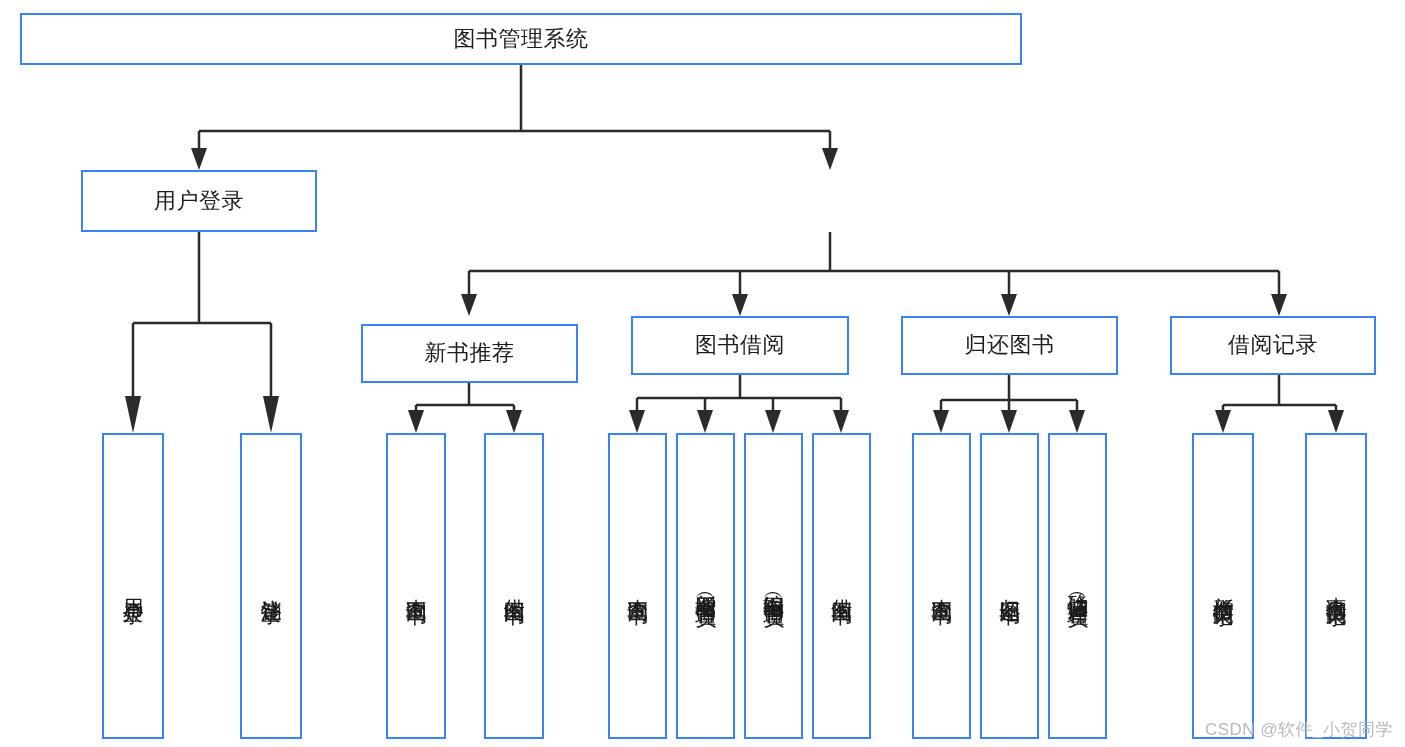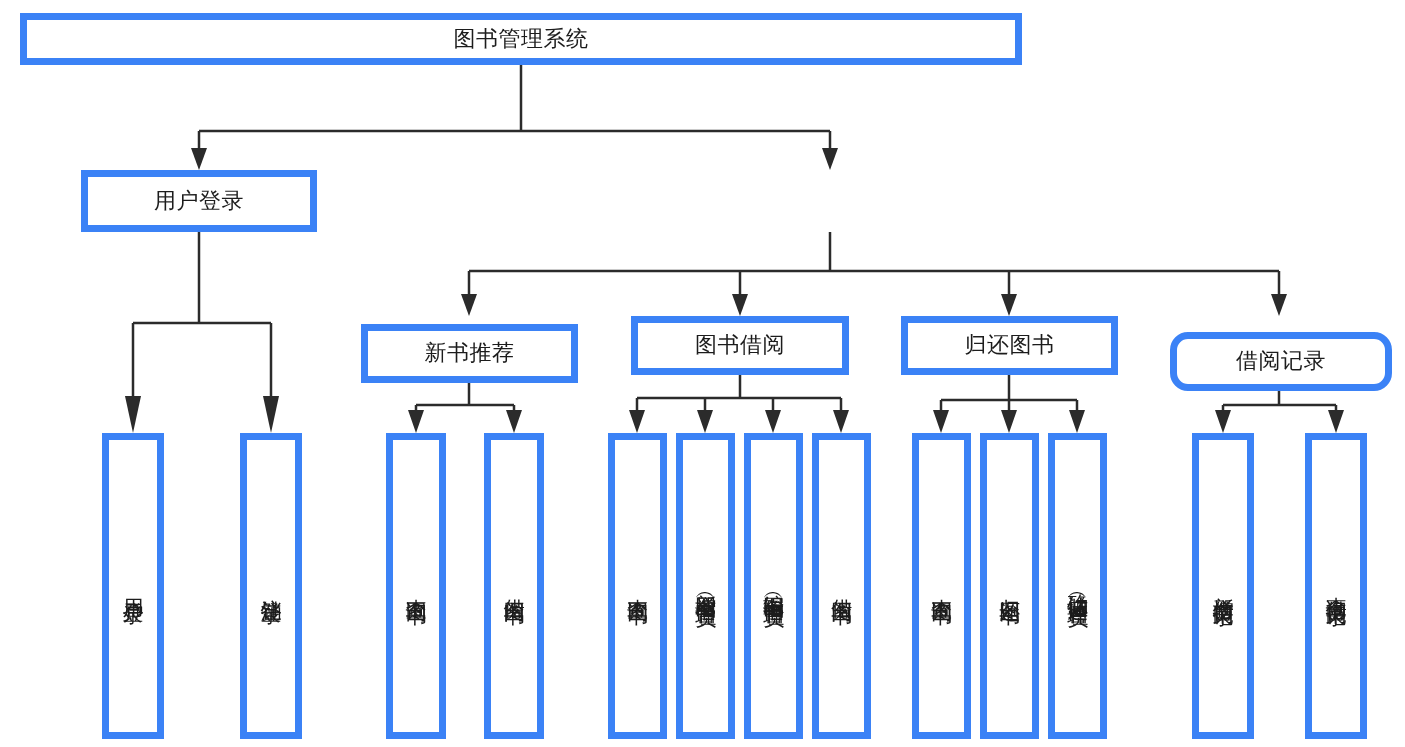--- a/index.html
+++ b/index.html
@@ -13,21 +13,21 @@
     width:1405px;
     height:747px;
     background:#ffffff;
     overflow:hidden;
   }
   
   .node{
     position:absolute;
     box-sizing:border-box;
     background:#ffffff;
-    border:7px solid #3b82f6;
+    border:2px solid #3b82f6;
     display:flex;
     align-items:center;
     justify-content:center;
     text-align:left;
     color:#1c1c1c;
     letter-spacing:0.5px;
   }
   .node.h{
     font-size:22px;
     line-height:1.2;
@@ -156,21 +156,21 @@
 
   <div class="node h" style="left:361px; top:316px; width:217px; height:59px;margin-top:8px;">
     <span>新书推荐</span>
   </div>
   <div class="node h" style="left:631px; top:316px; width:218px; height:59px;">
     <span>图书借阅</span>
   </div>
   <div class="node h" style="left:901px; top:316px; width:217px; height:59px;">
     <span>归还图书</span>
   </div>
-  <div class="node h" style="left:1170px; top:332px; width:222px; height:59px;border-radius:18px;">
+  <div class="node h" style="left:1170px; top:316px; width:206px; height:59px;">
     <span>借阅记录</span>
   </div>
 
   <div class="node v" style="left:102px; top:433px; width:62px; height:306px;">
     <span class="vtext">用户登录</span>
   </div>
   <div class="node v" style="left:240px; top:433px; width:62px; height:306px;">
     <span class="vtext">注销登录</span>
   </div>
 
@@ -204,14 +204,15 @@
     <span class="vtext">确认归还（管理员）</span>
   </div>
 
   <div class="node v" style="left:1192px; top:433px; width:62px; height:306px;">
     <span class="vtext">新增借阅记录</span>
   </div>
   <div class="node v" style="left:1305px; top:433px; width:62px; height:306px;">
     <span class="vtext">查询借阅记录</span>
   </div>
 
+  <div class="watermark">CSDN @软件_小贺同学</div>
 
 </div>
 
 </body></html>

